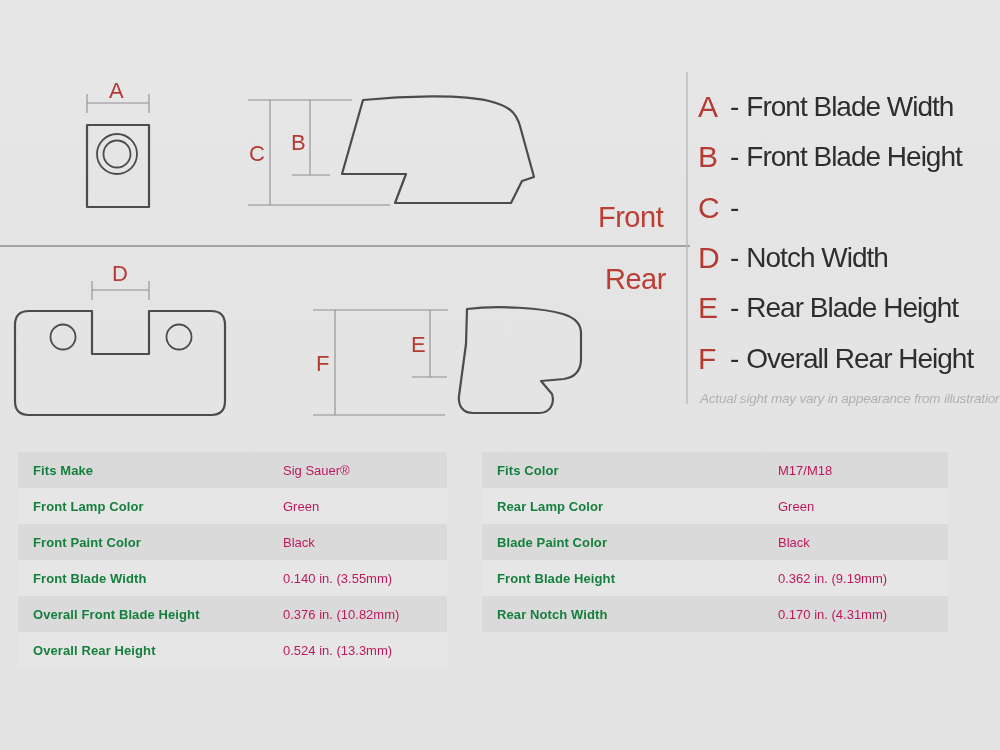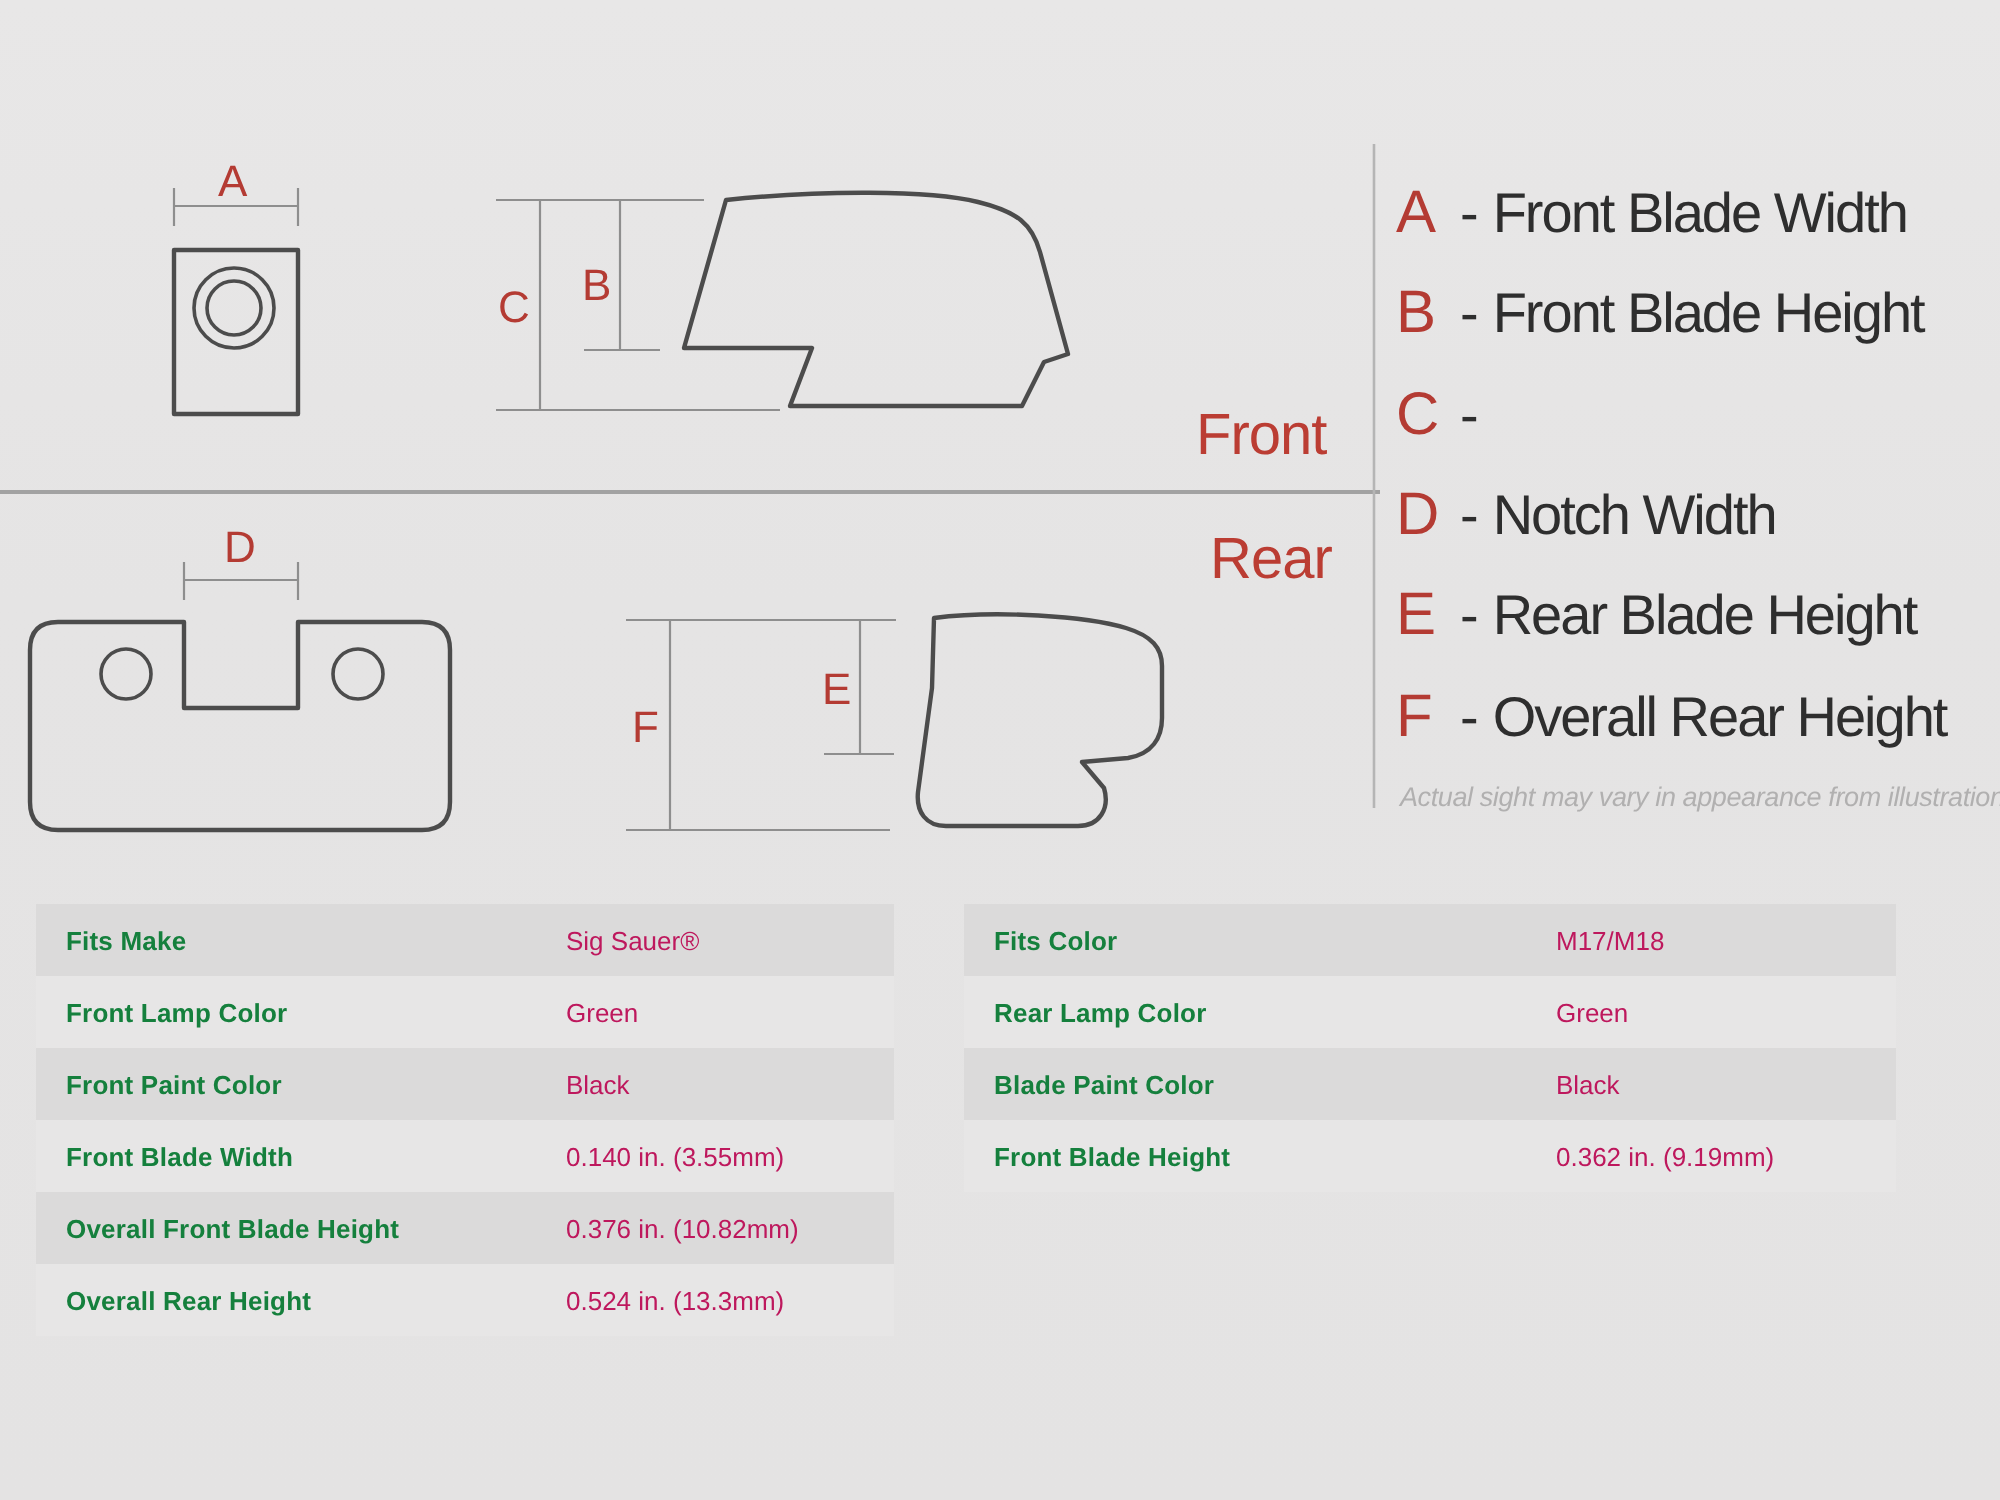--- a/index.html
+++ b/index.html
@@ -177,15 +177,19 @@
       <span class="spec-value">Green</span>
     </div>
     <div class="spec-row dark">
       <span class="spec-label">Blade Paint Color</span>
       <span class="spec-value">Black</span>
     </div>
     <div class="spec-row light">
       <span class="spec-label">Front Blade Height</span>
       <span class="spec-value">0.362 in. (9.19mm)</span>
     </div>
+    <div class="spec-row dark">
+      <span class="spec-label">Rear Notch Width</span>
+      <span class="spec-value">0.170 in. (4.31mm)</span>
+    </div>
   </div>
 
 </div>
 
 </body></html>

